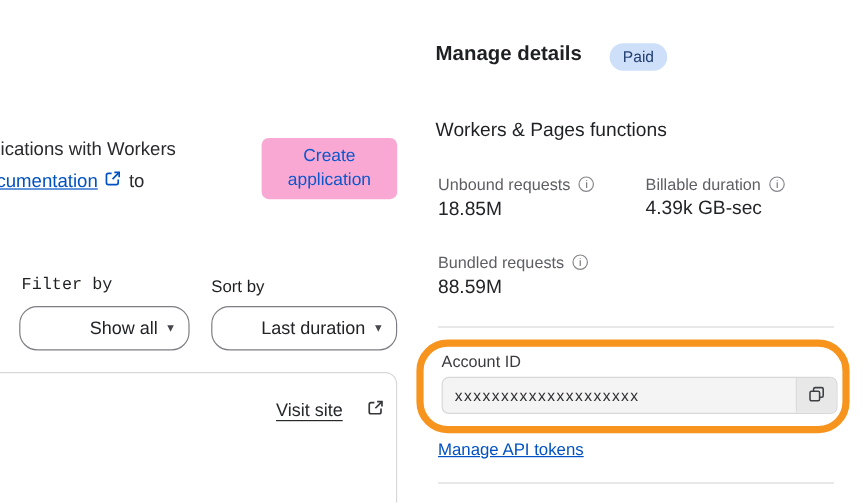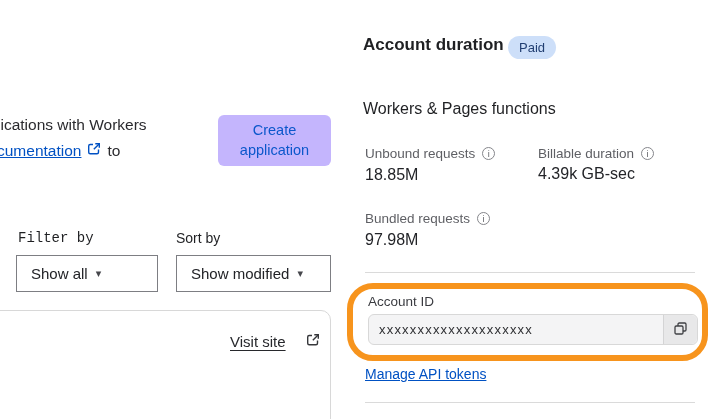--- a/index.html
+++ b/index.html
@@ -13,32 +13,32 @@
   .abs { position:absolute; }
 
   
   .intro-l1 { left:-3px; top:116px; font-size:15.5px; color:#2a2a2e; white-space:nowrap; }
   .intro-l2 { left:-3px; top:142px; font-size:15.5px; color:#2a2a2e; white-space:nowrap; display:flex; align-items:center; gap:6px; }
   .doc-link { color:#0051c3; text-decoration:underline; cursor:pointer; }
   .ext-ic { display:inline-block; vertical-align:-1px; }
 
   .create-btn {
     left:218px; top:115px; width:113px; height:51px;
-    background:#c4b5fd; border:none; border-radius:6px;
+    background:#f9a8d4; border:none; border-radius:6px;
     color:#0b57cb; font-family:inherit; font-size:14.5px; line-height:1.35;
     display:flex; align-items:center; justify-content:center; text-align:center;
     padding:0 10px; cursor:pointer;
   }
 
   .fld-label { font-size:14px; color:#1f2023; }
   .filter-label { left:18px; top:230px;font-family:Liberation Mono, monospace; }
   .sort-label   { left:176px; top:230px; }
   .select {
-    height:37px; background:#fff; border:1.5px solid #7d7e83; border-radius:0;
-    display:flex; align-items:center; justify-content:flex-start;
+    height:37px; background:#fff; border:1.5px solid #7d7e83; border-radius:15px;
+    display:flex; align-items:center; justify-content:flex-end;
     padding:0 12px 0 14px; font-size:15px; color:#222327; cursor:pointer;
   }
   .filter-select { left:16px;  top:255px; width:142px; }
   .sort-select   { left:176px; top:255px; width:155px; }
   .caret { font-size:11px; color:#46474c; margin-left:8px; }
 
   .card {
     left:-12px; top:310px; width:343px; height:140px;
     background:#fff; border:1px solid #d8d8d8; border-radius:0 10px 0 0;
   }
@@ -118,58 +118,58 @@
   <button class="abs create-btn">Create application</button>
 
   <div class="abs fld-label filter-label">Filter by</div>
   <div class="abs select filter-select">
     <span>Show all</span>
     <span class="caret">▾</span>
   </div>
 
   <div class="abs fld-label sort-label">Sort by</div>
   <div class="abs select sort-select">
-    <span>Show modified</span>
+    <span>Last duration</span>
     <span class="caret">▾</span>
   </div>
 
   <div class="abs card"></div>
 
   <a class="abs visit-link">
     <span class="txt">Visit site</span>
     <span class="ext-ic">
       <svg width="14" height="14" viewBox="0 0 14 14" fill="none" stroke="#36373b" stroke-width="1.4">
         <path d="M6 2.5H3.2C2.3 2.5 1.7 3.1 1.7 4v6.3c0 .9.6 1.5 1.5 1.5H10c.9 0 1.5-.6 1.5-1.5V7.5"></path>
         <path d="M8.3 1.7h4v4"></path>
         <path d="M12.3 1.7 6.8 7.2"></path>
       </svg>
     </span>
   </a>
 
-  <div class="abs acct-title">Account duration</div>
+  <div class="abs acct-title">Manage details</div>
   <div class="abs badge">Paid</div>
   <div class="abs sec-title">Workers &amp; Pages functions</div>
 
   <div class="abs m-label m1l">
     <span>Unbound requests</span>
     <span class="info">i</span>
   </div>
   <div class="abs m-value m1v">18.85M</div>
 
   <div class="abs m-label m2l">
     <span>Billable duration</span>
     <span class="info">i</span>
   </div>
   <div class="abs m-value m2v">4.39k GB-sec</div>
 
   <div class="abs m-label m3l">
     <span>Bundled requests</span>
     <span class="info">i</span>
   </div>
-  <div class="abs m-value m3v">97.98M</div>
+  <div class="abs m-value m3v">88.59M</div>
 
   <div class="abs divider div1"></div>
 
   <div class="abs ring"></div>
 
   <div class="abs acct-id-label">Account ID</div>
   <div class="abs id-wrap">
     <input class="id-input" readonly="" value="xxxxxxxxxxxxxxxxxxxx" style="">
     <button class="copy-btn">
       <span>

